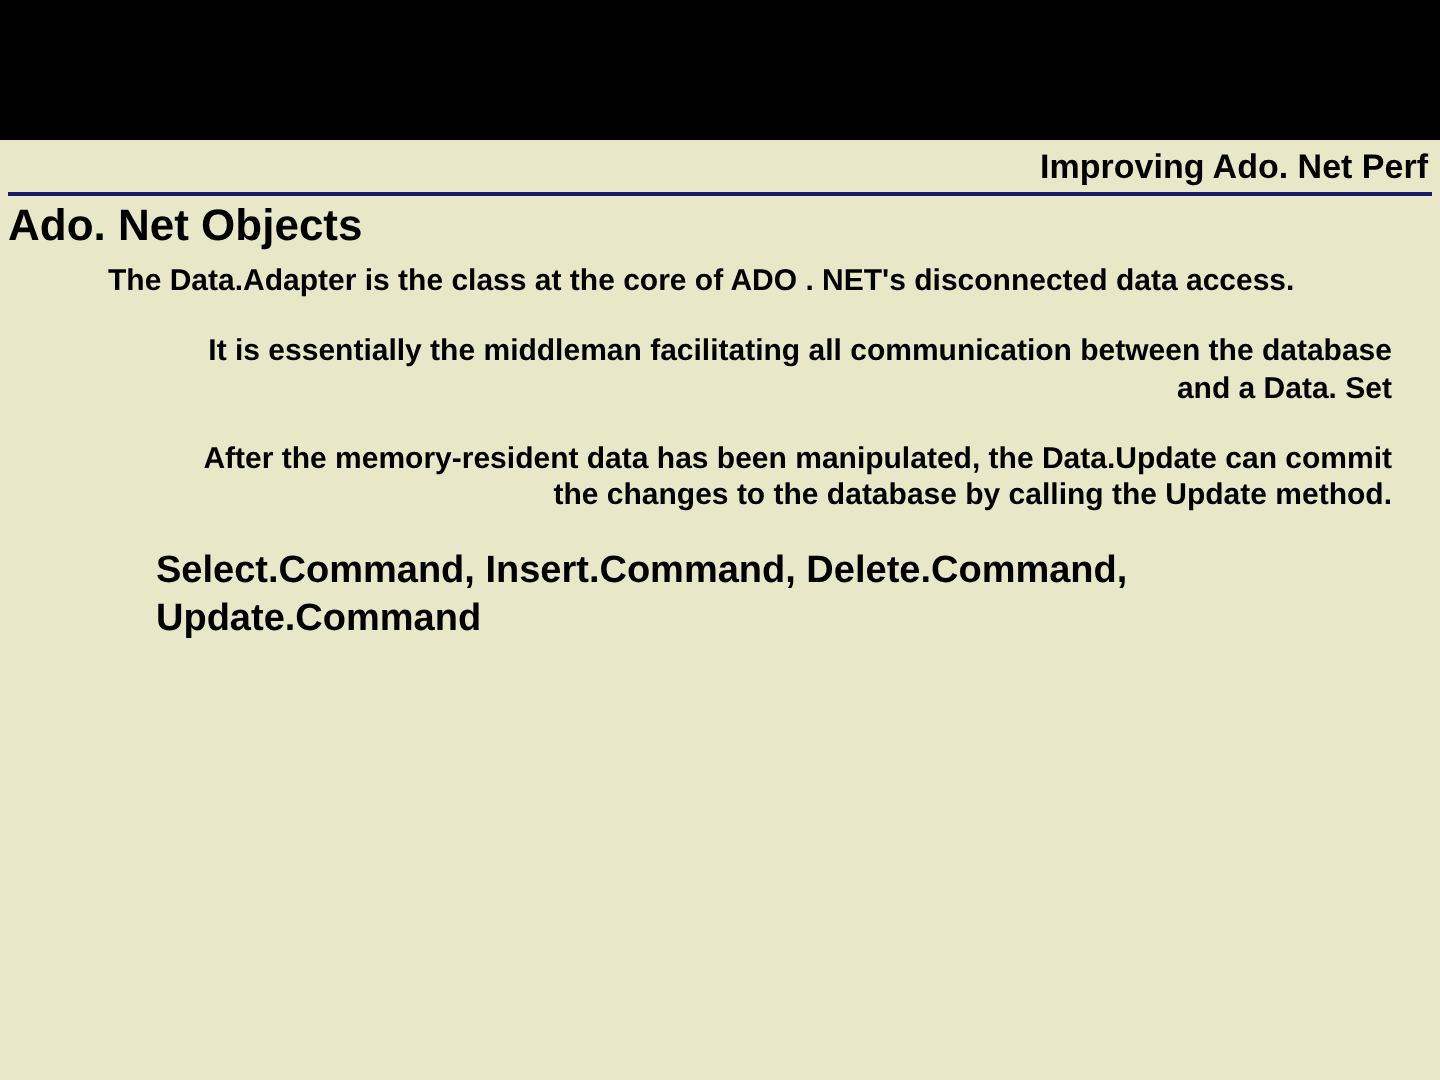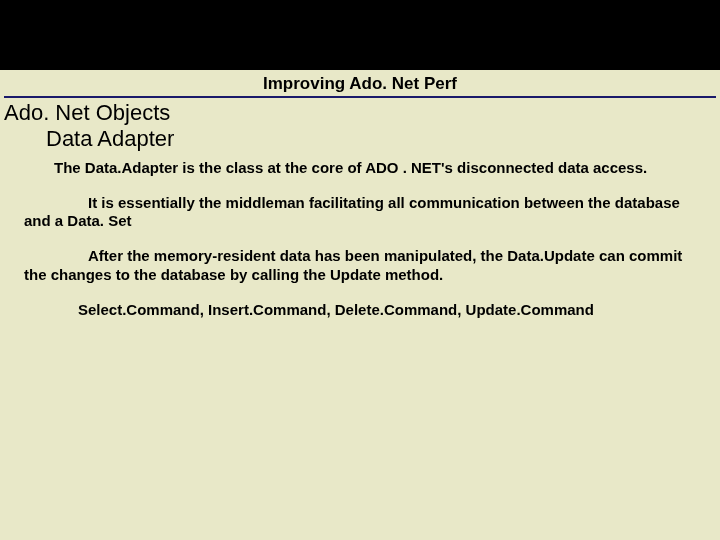--- a/index.html
+++ b/index.html
@@ -9,69 +9,68 @@
     font-family: Arial, Helvetica, sans-serif;
     color: #000;
   }
   .top-black {
     background: #000;
     height: 70px;
     width: 100%;
   }
   .header-area {
     padding: 4px 6px 2px 6px;
-    text-align: center;
+    text-align: right;
     font-weight: bold;
     font-size: 17px;
   }
   .rule {
     border: none;
     border-top: 2px solid #1a1a6a;
     margin: 0 4px 2px 4px;
   }
   .section-title {
-    font-weight: normal;
+    font-weight: bold;
     font-size: 22px;
     line-height: 1.2;
     padding-left: 4px;
   }
   .section-title .l1 { display: block; }
   .section-title .l2 { display: block; padding-left: 42px; }
   .content {
     padding: 6px 24px 0 24px;
     font-size: 15px;
     font-weight: bold;
     line-height: 1.25;
   }
   .content p {
     margin-bottom: 16px;
     text-indent: 30px;
   }
-  .content p.more-indent { text-indent: 64px; }
+  .content p.more-indent { text-indent: 64px; text-align: right; }
   .commands {
-    font-size: 15px;
+    font-size: 19px;
     font-weight: bold;
     padding-left: 54px;
     margin-top: 4px;
   }
 </style>
 </head>
 <body>
 
 <div class="top-black"></div>
 
 <div class="header-area">
   <span>Improving Ado. Net Perf</span>
 </div>
 
 <hr class="rule">
 
 <div class="section-title">
   <span class="l1">Ado. Net Objects</span>
-  <span class="l2">Data Adapter</span>
 </div>
 
 <div class="content">
   <p>The Data.Adapter is the class at the core of ADO . NET's disconnected data access.</p>
   <p class="more-indent">It is essentially the middleman facilitating all communication between the database and a Data. Set</p>
   <p class="more-indent">After the memory-resident data has been manipulated, the Data.Update can commit the changes to the database by calling the Update method.</p>
   <div class="commands">Select.Command, Insert.Command, Delete.Command, Update.Command</div>
 </div>
 
 </body></html>

